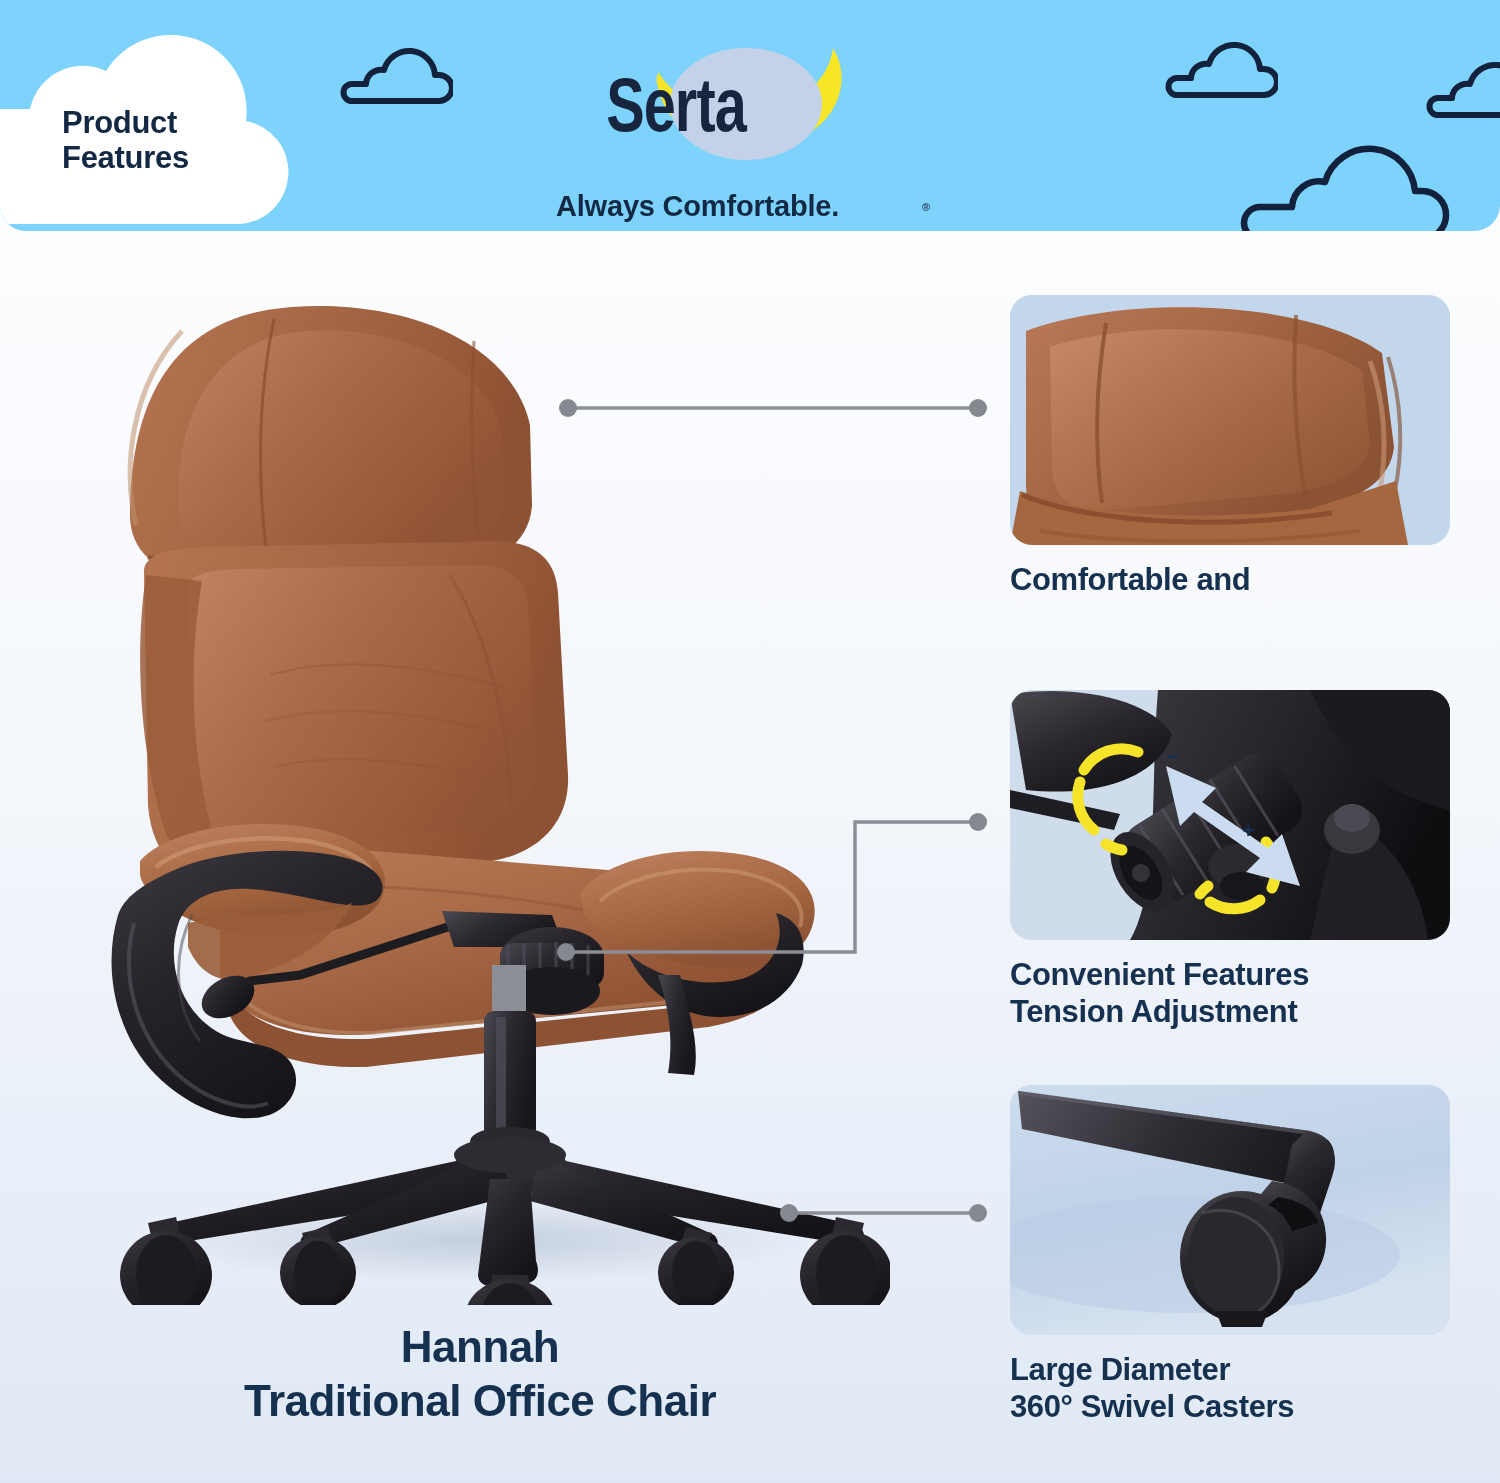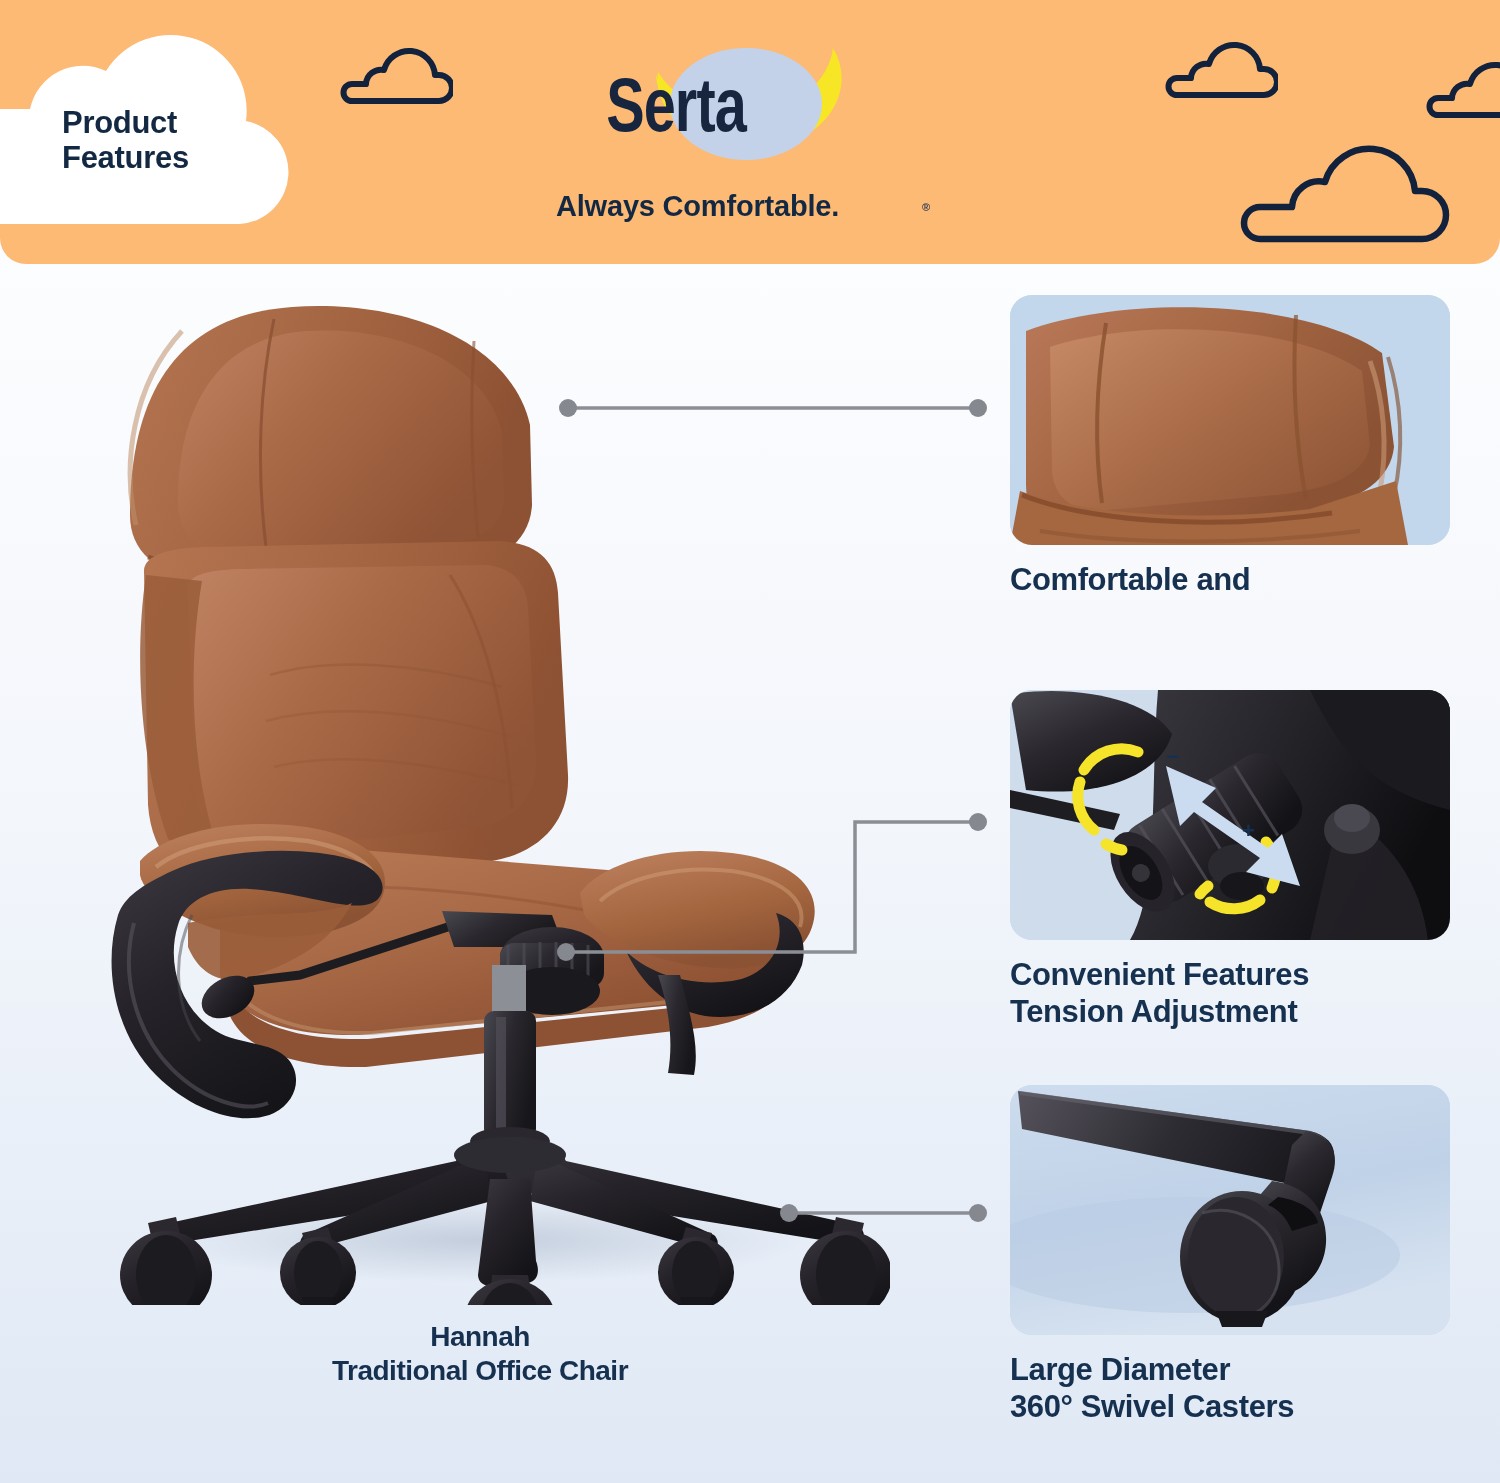--- a/index.html
+++ b/index.html
@@ -5,22 +5,22 @@
   * { margin:0; padding:0; box-sizing:border-box; }
   html,body { width:1500px; height:1483px; overflow:hidden; }
   body {
     font-family:"Liberation Sans", sans-serif;
     background:linear-gradient(to bottom, #ffffff 0%, #fbfcfe 22%, #f3f6fb 55%, #e7eef8 82%, #dfe8f4 100%);
     position:relative;
   }
 
   
   .header-banner{
-    position:absolute; left:0; top:0; width:1500px; height:264px;
-    background:#fdba74;
+    position:absolute; left:0; top:0; width:1500px; height:231px;
+    background:#7dd3fc;
     border-bottom-left-radius:26px; border-bottom-right-radius:26px;
     overflow:hidden;
   }
   .cloud-badge{
     position:absolute; left:-60px; top:28px; width:400px; height:210px;
   }
   .badge-text{
     position:absolute; left:62px; top:105px; width:240px;
     color:#132943; font-size:31px; font-weight:bold; line-height:1.14;
     letter-spacing:-0.3px;
@@ -45,21 +45,21 @@
   }
   .tagline{
     position:absolute; left:0; top:166px; width:380px; 
     color:#132943; font-size:29px; font-weight:bold; letter-spacing:-0.2px;
   }
 
   
   .chair-stage{ position:absolute; left:60px; top:275px; width:830px; height:1030px; }
   .chair-caption{
     position:absolute; left:30px; top:1320px; width:900px; text-align:center;
-    color:#16304f; font-size:28px; font-weight:bold; line-height:1.22; letter-spacing:-0.5px;
+    color:#16304f; font-size:44px; font-weight:bold; line-height:1.22; letter-spacing:-0.5px;
   }
 
   
   .feature{ position:absolute; width:460px; }
   .feat-thumb{
     position:relative; width:440px; height:250px; border-radius:22px; overflow:hidden;
     background:#c3d7ec;
   }
   .feat-caption{
     margin-top:16px; width:460px; text-align:left;

